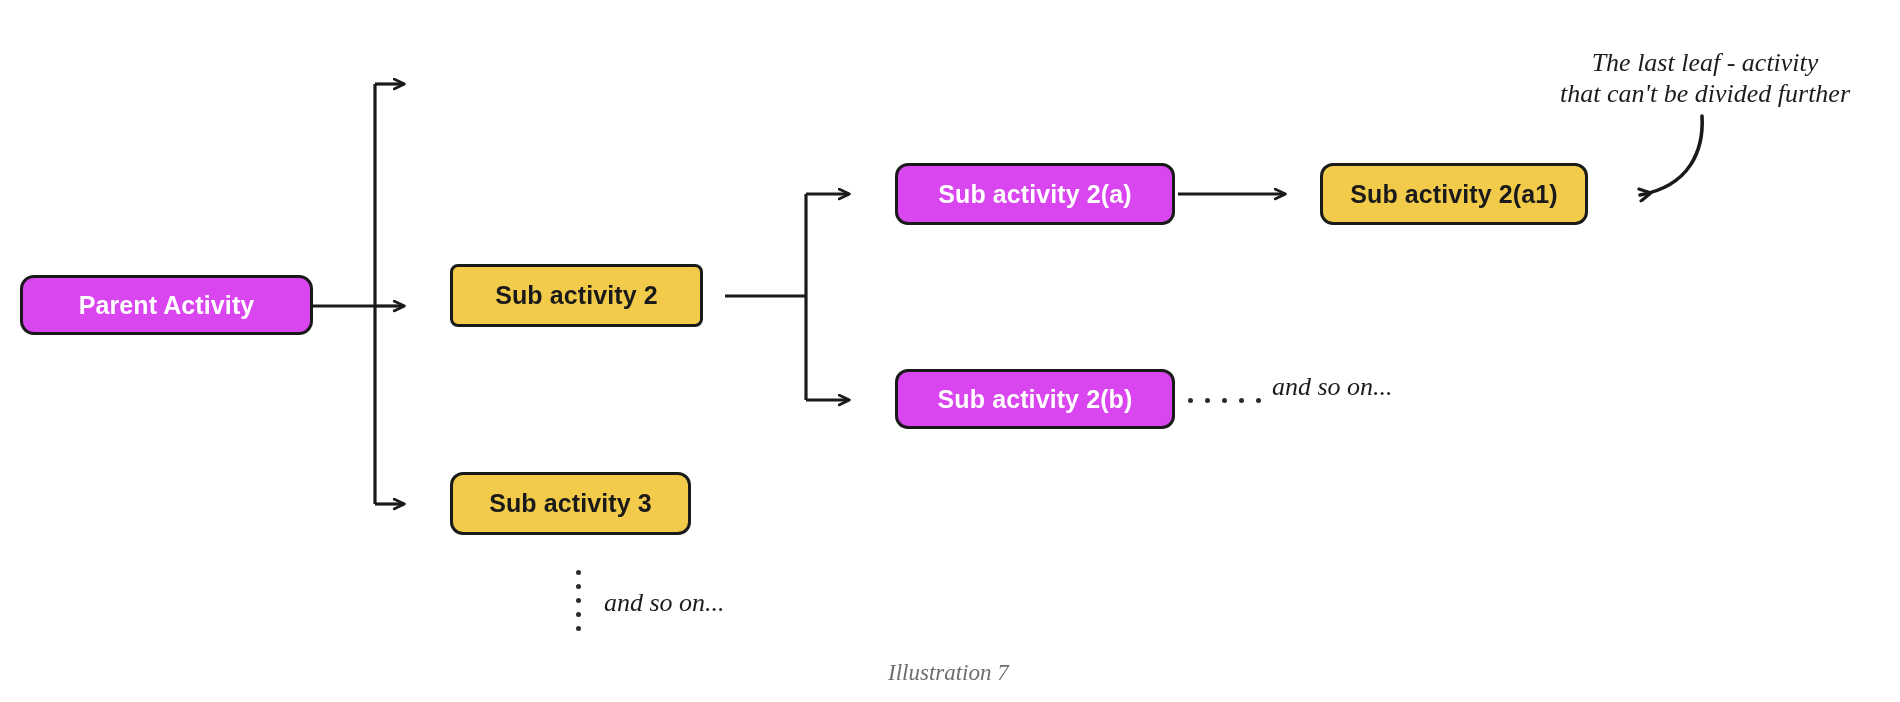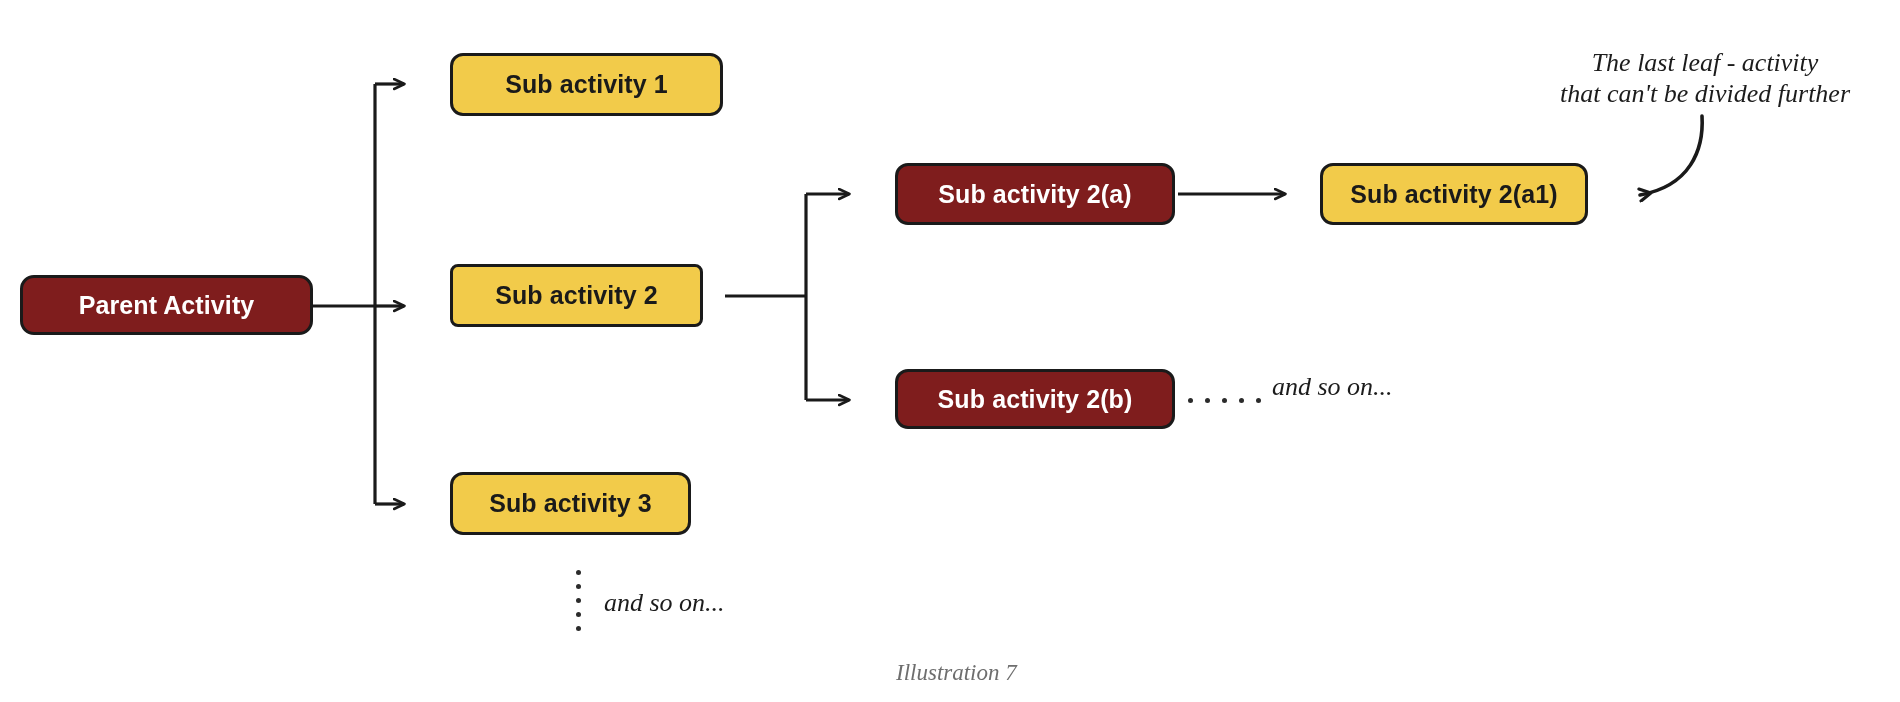--- a/index.html
+++ b/index.html
@@ -37,21 +37,21 @@
     font-size: 25px;
     letter-spacing: 0.1px;
     font-family: "Liberation Sans", sans-serif;
     white-space: nowrap;
   }
   .node.yellow {
     background: #F2CB4A;
     color: #1a1a1a;
   }
   .node.blue {
-    background: #7f1d1d;
+    background: #d946ef;
     color: #ffffff;
   }
   .note {
     position: absolute;
     font-family: "Liberation Serif", serif;
     font-style: italic;
     color: #1c1c1c;
     font-size: 26px;
     line-height: 1.18;
     white-space: nowrap;
@@ -112,23 +112,20 @@
       <marker id="ahL" markerWidth="16" markerHeight="16" refX="13" refY="7.5" orient="auto" markerUnits="userSpaceOnUse">
         <path d="M13,1.5 L2,7.5 L13,13.5" fill="none" stroke="#1a1a1a" stroke-width="3.2" stroke-linecap="round" stroke-linejoin="round"></path>
       </marker>
     </defs>
   </svg>
 
   <div class="node blue" style="left:20px; top:275px; width:293px; height:60px;border-radius:14px;">
     <span>Parent Activity</span>
   </div>
 
-  <div class="node yellow" style="left:450px; top:53px; width:273px; height:63px;">
-    <span>Sub activity 1</span>
-  </div>
 
   <div class="node yellow" style="left:450px; top:264px; width:253px; height:63px;border-radius:8px;">
     <span>Sub activity 2</span>
   </div>
 
   <div class="node yellow" style="left:450px; top:472px; width:241px; height:63px;">
     <span>Sub activity 3</span>
   </div>
 
   <div class="node blue" style="left:895px; top:163px; width:280px; height:62px;">
@@ -161,15 +158,15 @@
 
   <span style="position:absolute; left:576px; top:570px; width:6px; height:62px;">
     <i class="dot" style="left:0px; top:0px;"></i>
     <i class="dot" style="left:0px; top:14px;"></i>
     <i class="dot" style="left:0px; top:28px;"></i>
     <i class="dot" style="left:0px; top:42px;"></i>
     <i class="dot" style="left:0px; top:56px;"></i>
   </span>
   <div class="note" style="left:604px; top:588px;">and so on...</div>
 
-  <div class="caption" style="left:888px; top:660px;margin-left:8px;">Illustration 7</div>
+  <div class="caption" style="left:888px; top:660px;">Illustration 7</div>
 
 </div>
 
 </body></html>

